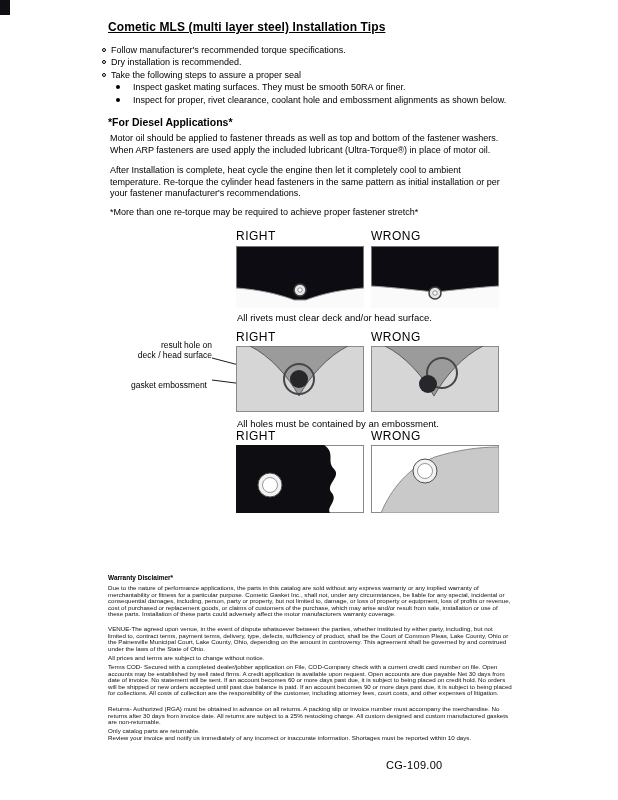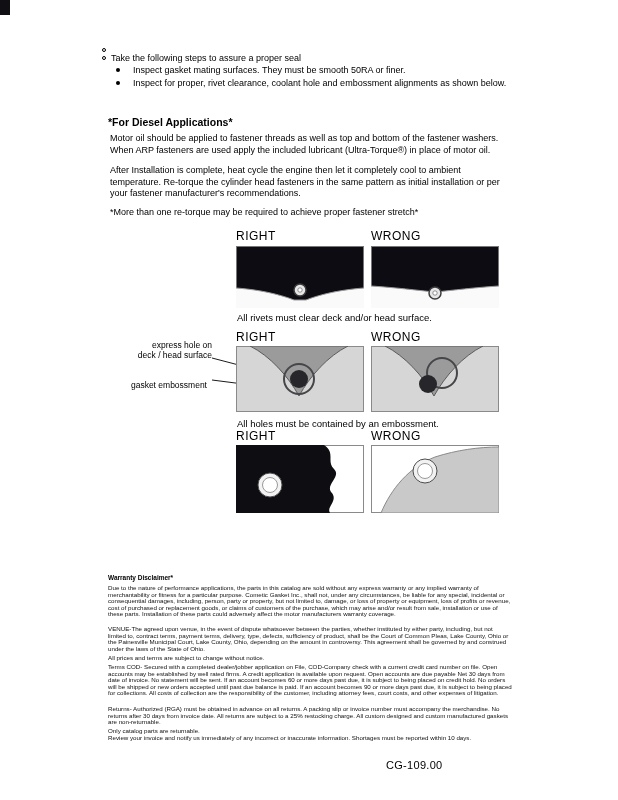--- a/index.html
+++ b/index.html
@@ -29,24 +29,30 @@
   .wpara { position:absolute; left:108px; width:404px; font-size:6.2px; line-height:6.6px; color:#111; }
   .footer { position:absolute; left:386px; top:759px; font-size:11px; letter-spacing:0.3px;text-align:center; }
 </style>
 </head>
 <body>
 
 <div id="page">
 
   <div class="corner"></div>
 
+  <h1 class="title">Cometic MLS (multi layer steel) Installation Tips</h1>
 
   <div class="tips">
     <div class="tip l1">
       <span class="b1"></span>
+      <span>Follow manufacturer's recommended torque specifications.</span>
+    </div>
+    <div class="tip l1">
+      <span class="b1"></span>
+      <span>Dry installation is recommended.</span>
     </div>
     <div class="tip l1">
       <span class="b1"></span>
       <span>Take the following steps to assure a proper seal</span>
     </div>
     <div class="tip l2">
       <span class="b2"></span>
       <span>Inspect gasket mating surfaces.  They must be smooth 50RA or finer.</span>
     </div>
     <div class="tip l2">
@@ -76,21 +82,21 @@
     <path d="M0,40 C30,42 52,45 64,46 C76,45 98,42 128,40" stroke="#9a9a9a" stroke-width="1" fill="none"></path>
     <circle cx="64" cy="47" r="6" fill="#e6e6e6" stroke="#3c3c3c" stroke-width="1.5"></circle>
     <circle cx="64" cy="47" r="2.2" fill="#ffffff" stroke="#777" stroke-width="0.8"></circle>
   </svg>
   <div class="caption" style="left:237px; top:312px;">All rivets must clear deck and/or head surface.</div>
 
   <div class="dg-h" style="left:236px; top:330px;">RIGHT</div>
   <div class="dg-h" style="left:371px; top:330px;">WRONG</div>
 
   <div class="lbl" style="left:112px; top:340px; width:100px;">
-    <div>express hole on</div>
+    <div>result hole on</div>
     <div>deck / head surface</div>
   </div>
   <div class="lbl" style="left:105px; top:373px; width:102px;margin-top:7px;">gasket embossment</div>
 
   <svg class="callout" style="left:210px; top:348px;" width="90" height="50" viewBox="0 0 90 50">
     <line x1="2" y1="10" x2="86" y2="32" stroke="#000" stroke-width="0.9"></line>
     <line x1="2" y1="32" x2="80" y2="42" stroke="#000" stroke-width="0.9"></line>
   </svg>
 
   <svg class="dg-img" style="left:236px; top:346px;" width="128" height="66" viewBox="0 0 128 66">

